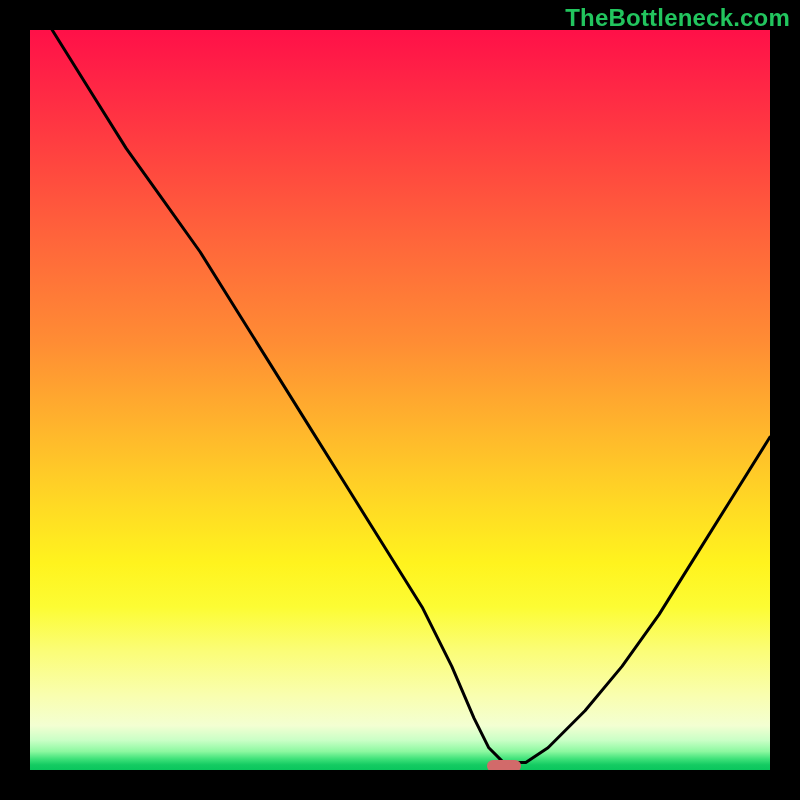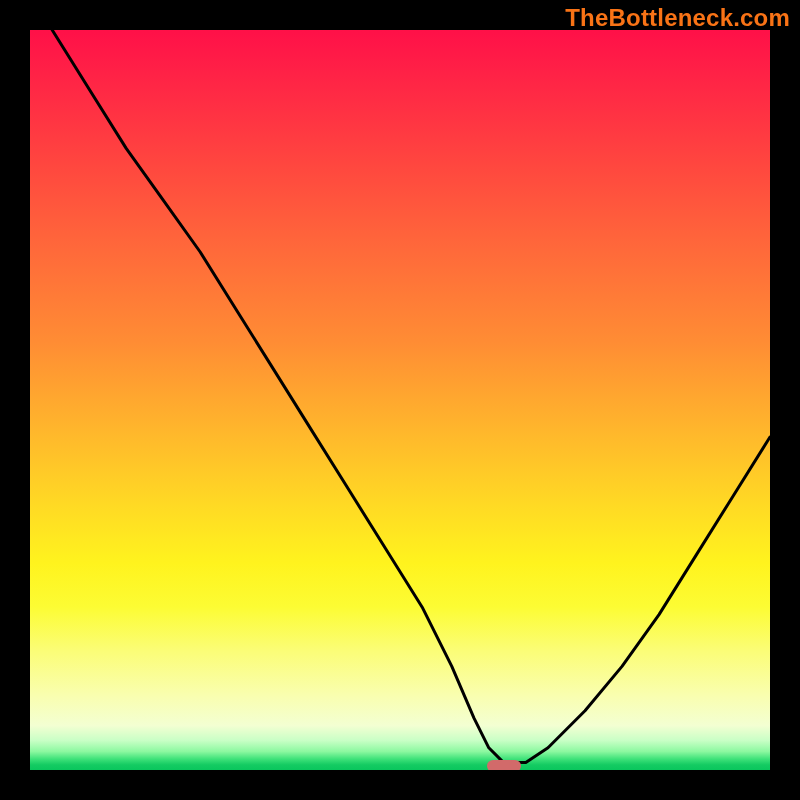--- a/index.html
+++ b/index.html
@@ -18,21 +18,21 @@
     height: 800px;
     background: #000;
   }
   .watermark {
     position: absolute;
     top: 4px;
     right: 10px;
     font-family: Arial, Helvetica, sans-serif;
     font-size: 24px;
     font-weight: 600;
-    color: #f97316;
+    color: #22c55e;
     letter-spacing: 0.2px;
     z-index: 20;
   }
   .plot {
     position: absolute;
     left: 30px;
     top: 30px;
     width: 740px;
     height: 740px;
     overflow: hidden;

